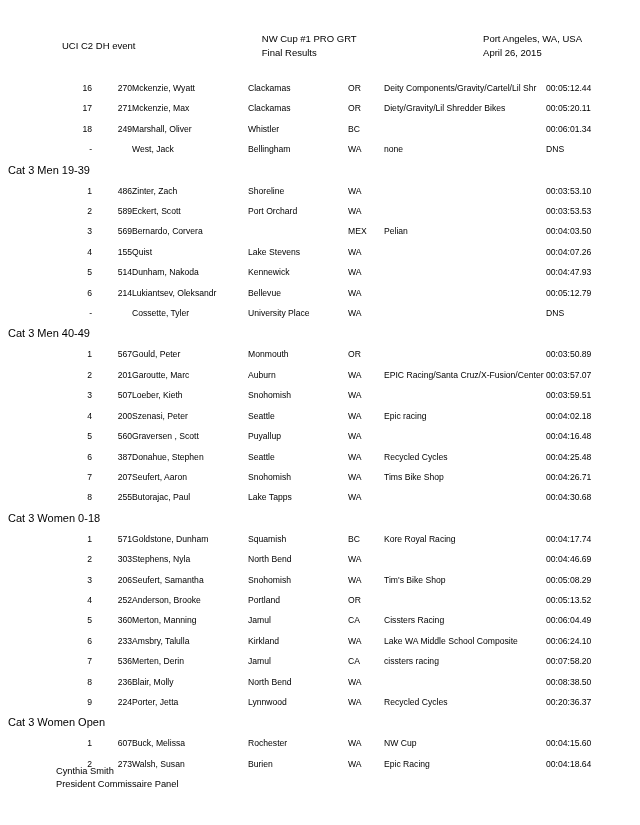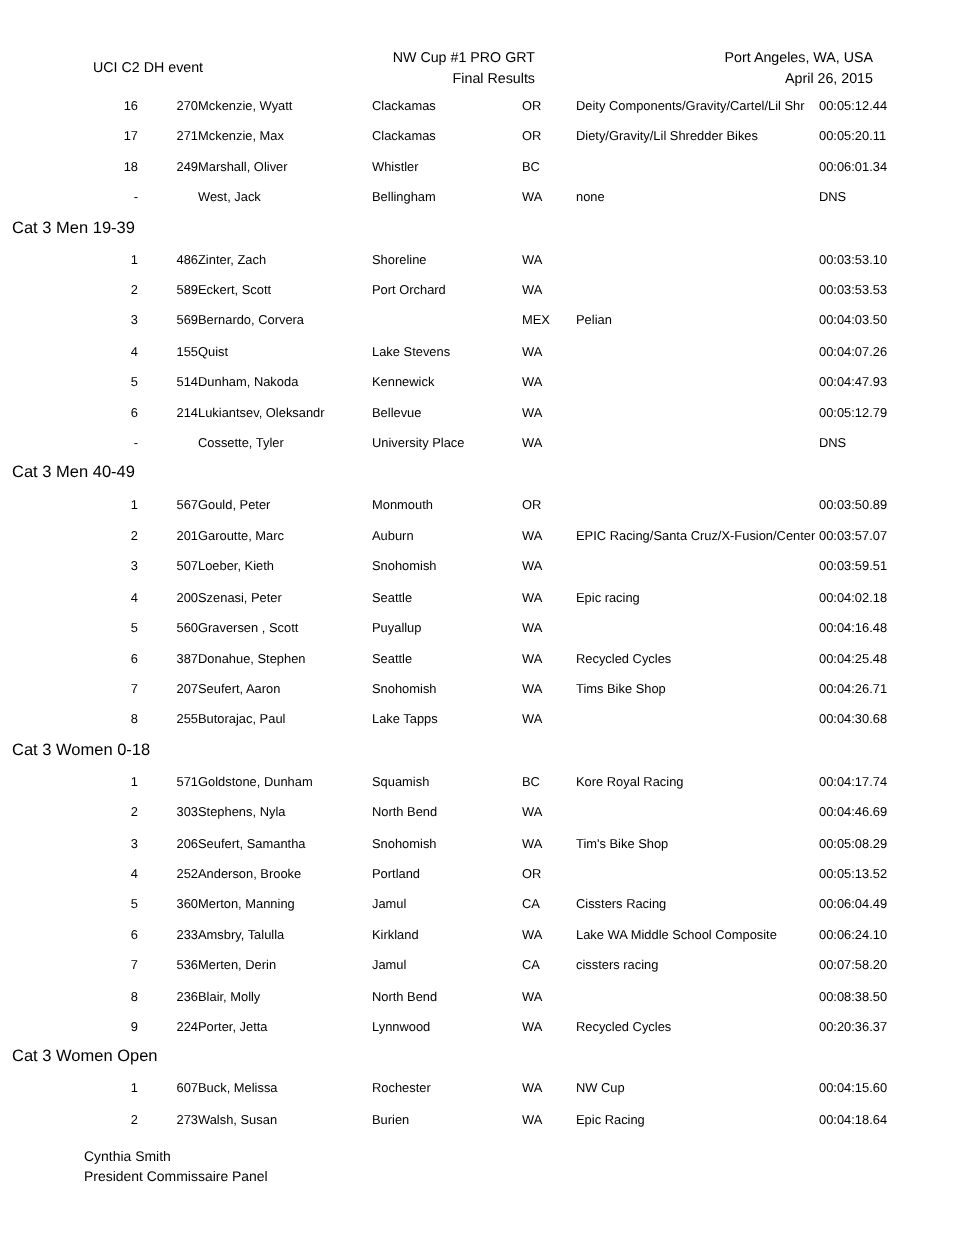--- a/index.html
+++ b/index.html
@@ -23,40 +23,41 @@
     padding: 8px;
   }
   
   .header {
     display: flex;
     justify-content: space-between;
     padding: 24px 46px 0 46px;
     font-size: 9.5px;
   }
   .header-col {
-    text-align: right;
+    text-align: left;
     line-height: 14px;
   }
   .header-left {
     flex: 0 0 auto;
     text-align: left;
     padding-top: 7px;
     margin-left: 8px;
   }
   .header-center {
     flex: 0 0 auto;
     margin-left: 80px;
   }
   .header-right {
     flex: 0 0 auto;
     margin-left: 80px;
     margin-right: 4px;
   }
   
   .results {
+    margin-top: 18px;
     width: 100%;
     border-collapse: collapse;
     font-size: 8.6px;
   }
   .results td {
     padding: 0;
     vertical-align: top;
     white-space: nowrap;
     overflow: hidden;
   }

